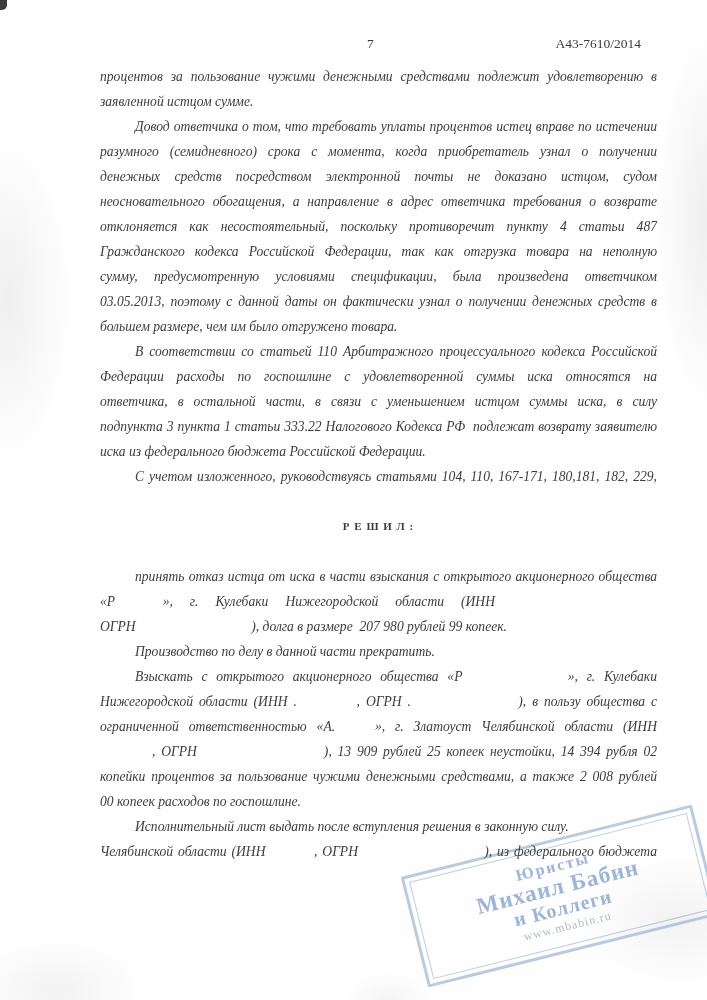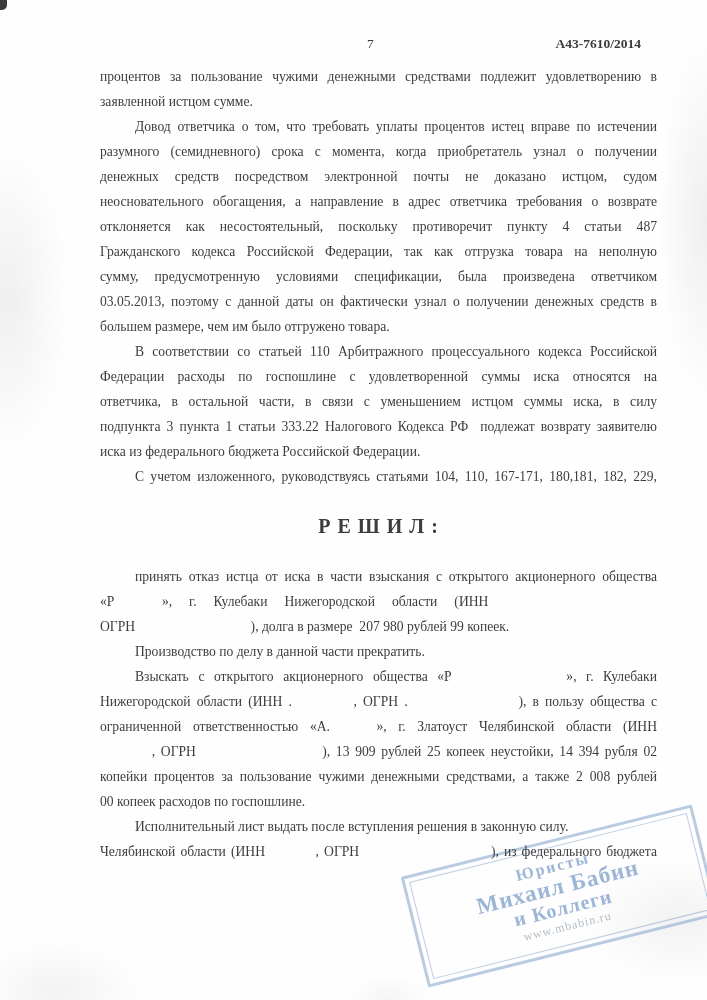--- a/index.html
+++ b/index.html
@@ -24,32 +24,32 @@
   }
   .speck { position:absolute; left:0; top:0; width:7px; height:10px; background:#3b3b3b; border-radius:0 0 5px 0; z-index:3; }
 
   .header {
     position:absolute; left:100px; top:36px; width:557px;
     display:flex; z-index:2;
     font-size:13.5px; color:#3c3c3c;
   }
   .h-left, .h-center, .h-right { flex:1; }
   .h-center { text-align:center; }
-  .h-right  { text-align:right; padding-right:16px;font-weight:bold; }
+  .h-right  { text-align:right; padding-right:16px; }
 
   .content { position:absolute; left:100px; top:64px; width:557px; z-index:2; }
   .line {
     font-size:13.6px; line-height:25px; height:25px;
     text-align:justify; text-align-last:left;
-    overflow:hidden; white-space:nowrap;
+    overflow:hidden; white-space:nowrap;font-style:italic;
   }
   .line.j { text-align-last:justify; }
   .line.ind { text-indent:35px; }
   .heading {
-    font-size:20px; font-weight:bold; letter-spacing:1px;
+    font-size:11px; font-weight:bold; letter-spacing:1px;
     line-height:25px; height:25px; margin:25px 0;
     text-align:center;
   }
 
   
   .stamp {
     position:absolute; left:410px; top:839px; width:300px; height:114px;
     transform:rotate(-14deg);
     border:3px solid rgba(147,174,210,.70);
     border-radius:2px; padding:4px; box-sizing:border-box;

